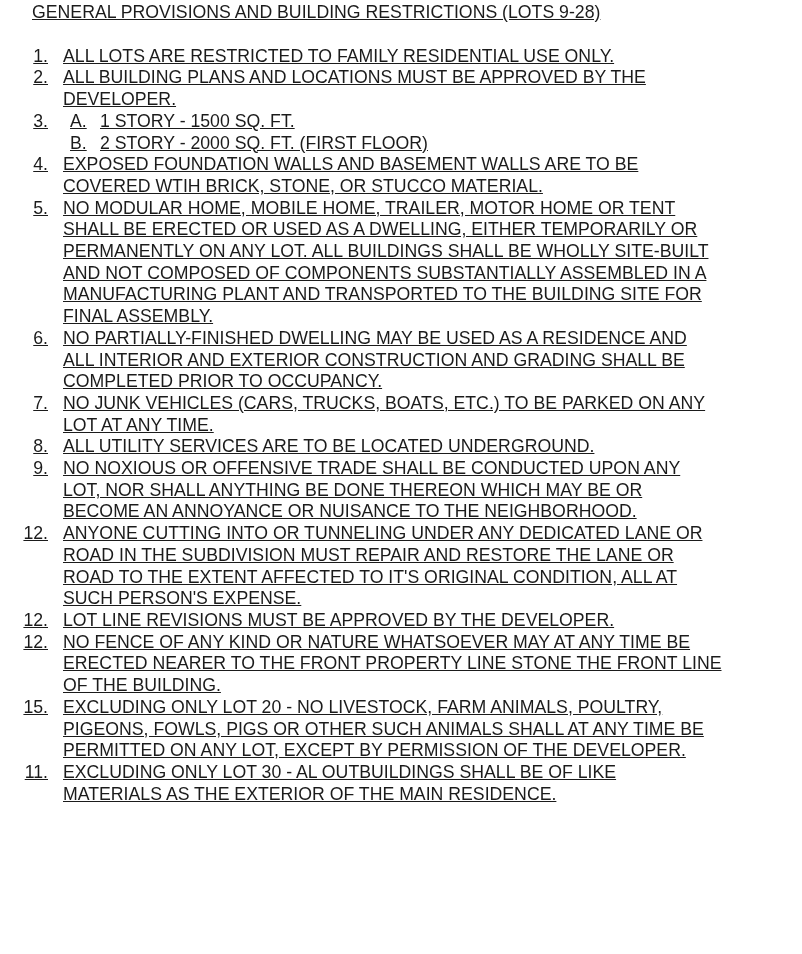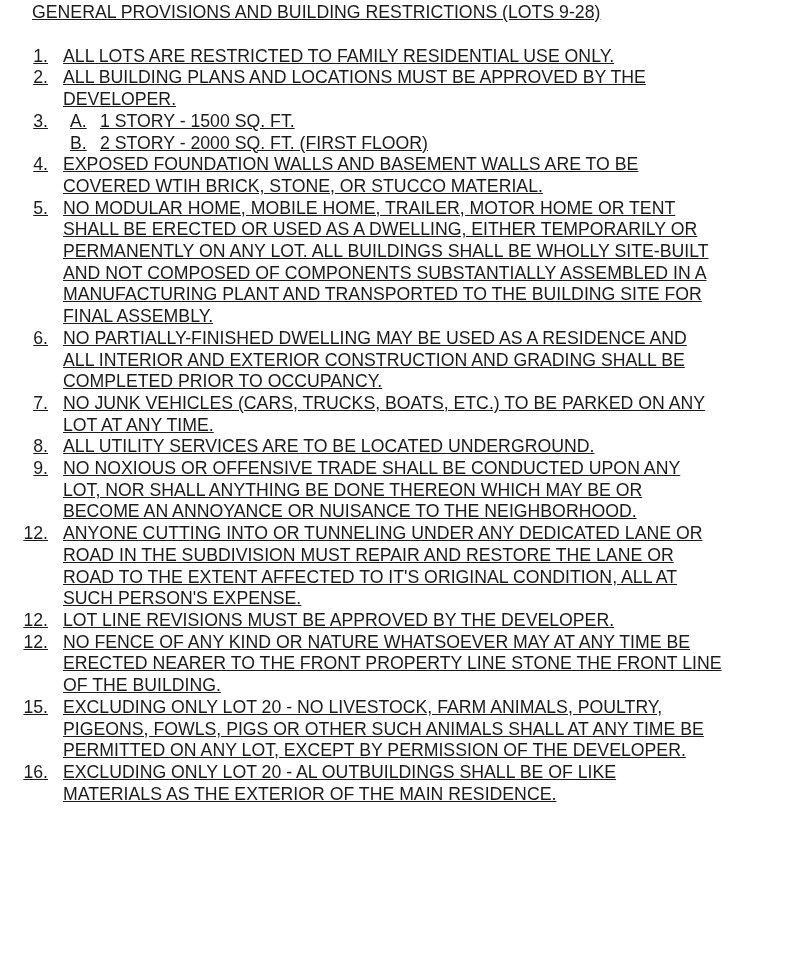--- a/index.html
+++ b/index.html
@@ -147,19 +147,19 @@
     </div>
 
     <div class="item">
       <span class="num">15.</span>
       <div class="txt">EXCLUDING ONLY LOT 20 - NO LIVESTOCK, FARM ANIMALS, POULTRY,
 PIGEONS, FOWLS, PIGS OR OTHER SUCH ANIMALS SHALL AT ANY TIME BE
 PERMITTED ON ANY LOT, EXCEPT BY PERMISSION OF THE DEVELOPER.</div>
     </div>
 
     <div class="item">
-      <span class="num">16.</span>
-      <div class="txt">EXCLUDING ONLY LOT 20 - AL OUTBUILDINGS SHALL BE OF LIKE
+      <span class="num">11.</span>
+      <div class="txt">EXCLUDING ONLY LOT 30 - AL OUTBUILDINGS SHALL BE OF LIKE
 MATERIALS AS THE EXTERIOR OF THE MAIN RESIDENCE.</div>
     </div>
 
   </div>
 </div>
 
 </body></html>

